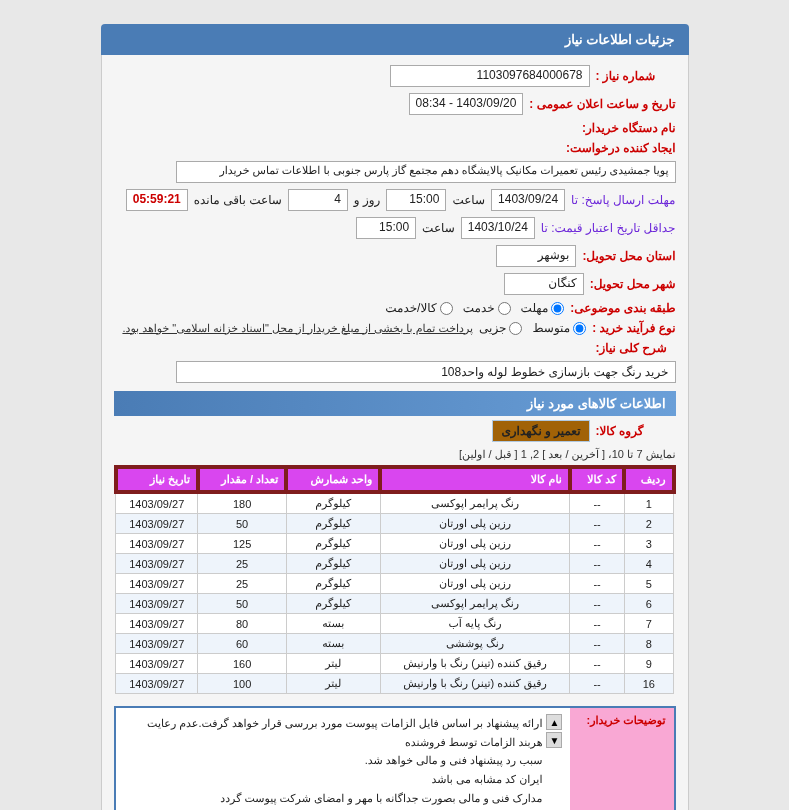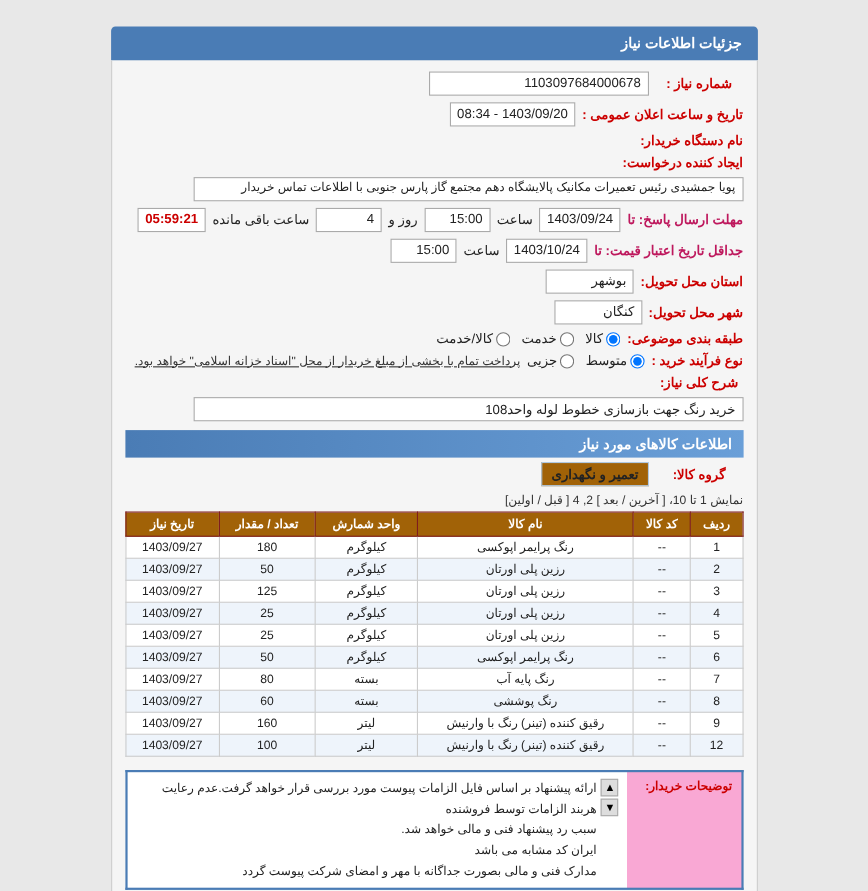--- a/index.html
+++ b/index.html
@@ -35,21 +35,21 @@
       align-items: center;
       margin-bottom: 6px;
       gap: 6px;
       flex-wrap: wrap;
     }
     .form-label {
       color: #c00;
       font-weight: bold;
       white-space: nowrap;
       min-width: 80px;
-      text-align: center;
+      text-align: left;
     }
     .form-value {
       background: #fff;
       border: 1px solid #aaa;
       padding: 2px 6px;
       min-height: 22px;
       min-width: 80px;
       display: inline-block;
     }
     .form-value.wide { min-width: 200px; }
@@ -87,25 +87,25 @@
       text-align: right;
       color: #333;
     }
     table {
       width: 100%;
       border-collapse: collapse;
       font-size: 11px;
       margin: 4px 0;
     }
     table th {
-      background: #a16207;
+      background: #d946ef;
       color: white;
-      border: 1px solid #7f1d1d;
+      border: 4px solid #7f1d1d;
       padding: 4px 6px;
-      text-align: center;
+      text-align: right;
     }
     table td {
       border: 1px solid #ccc;
       padding: 3px 6px;
       text-align: center;
       background: #fff;
     }
     table tr:nth-child(even) td { background: #eef4fb; }
     .notes-header {
       color: #c00;
@@ -123,22 +123,22 @@
     .btn {
       background: linear-gradient(to bottom, #e0e8f5, #c0d0e8);
       border: 1px solid #8aabcc;
       padding: 4px 18px;
       cursor: pointer;
       font-size: 12px;
       font-family: Tahoma, Arial, sans-serif;
       border-radius: 3px;
     }
     .inline-label {
-      color: #be185d;
-      font-weight: bold;
+      color: #6d28d9;
+      font-weight: normal;
       white-space: nowrap;
     }
     .text-note {
       font-size: 11px;
       color: #333;
       text-decoration: underline;
     }
     .scroll-btn {
       background: #ddd;
       border: 1px solid #aaa;
@@ -215,21 +215,21 @@
         <div class="radio-item">
           <input type="radio" name="tabaqa" style="">
           <span>کالا/خدمت</span>
         </div>
         <div class="radio-item">
           <input type="radio" name="tabaqa" style="">
           <span>خدمت</span>
         </div>
         <div class="radio-item">
           <input type="radio" name="tabaqa" checked="" style="">
-          <span>کالا</span>
+          <span>مهلت</span>
         </div>
       </div>
     </div>
 
     <div class="form-row">
       <span class="form-label">نوع فرآیند خرید :</span>
       <div class="radio-group">
         <div class="radio-item">
           <input type="radio" name="nooe" style="">
           <span>جزیی</span>
@@ -248,21 +248,21 @@
     </div>
 
     <div class="section-title">اطلاعات کالاهای مورد نیاز</div>
 
     <div class="form-row">
       <span class="form-label">گروه کالا:</span>
       <span class="group-label-blue">تعمیر و نگهداری</span>
     </div>
 
     <div class="paging-row">
-      <span>نمایش 1 تا 10، [ آخرین / بعد ] 2, 4 [ قبل / اولین]</span>
+      <span>نمایش 7 تا 10، [ آخرین / بعد ] 2, 1 [ قبل / اولین]</span>
     </div>
 
     <table>
       <thead>
         <tr>
           <th>ردیف</th>
           <th>کد کالا</th>
           <th>نام کالا</th>
           <th>واحد شمارش</th>
           <th>تعداد / مقدار</th>
@@ -336,21 +336,21 @@
           </tr>
           <tr>
             <td>9</td>
             <td>--</td>
             <td>رقیق کننده (تینر) رنگ با وارنیش</td>
             <td>لیتر</td>
             <td>160</td>
             <td>1403/09/27</td>
           </tr>
           <tr style="background: rgb(238, 244, 251);">
-            <td>12</td>
+            <td>16</td>
             <td>--</td>
             <td>رقیق کننده (تینر) رنگ با وارنیش</td>
             <td>لیتر</td>
             <td>100</td>
             <td>1403/09/27</td>
           </tr>
         </tbody>
     </table>
 
     <div style="display:flex; align-items:flex-start; margin-top:8px;">

